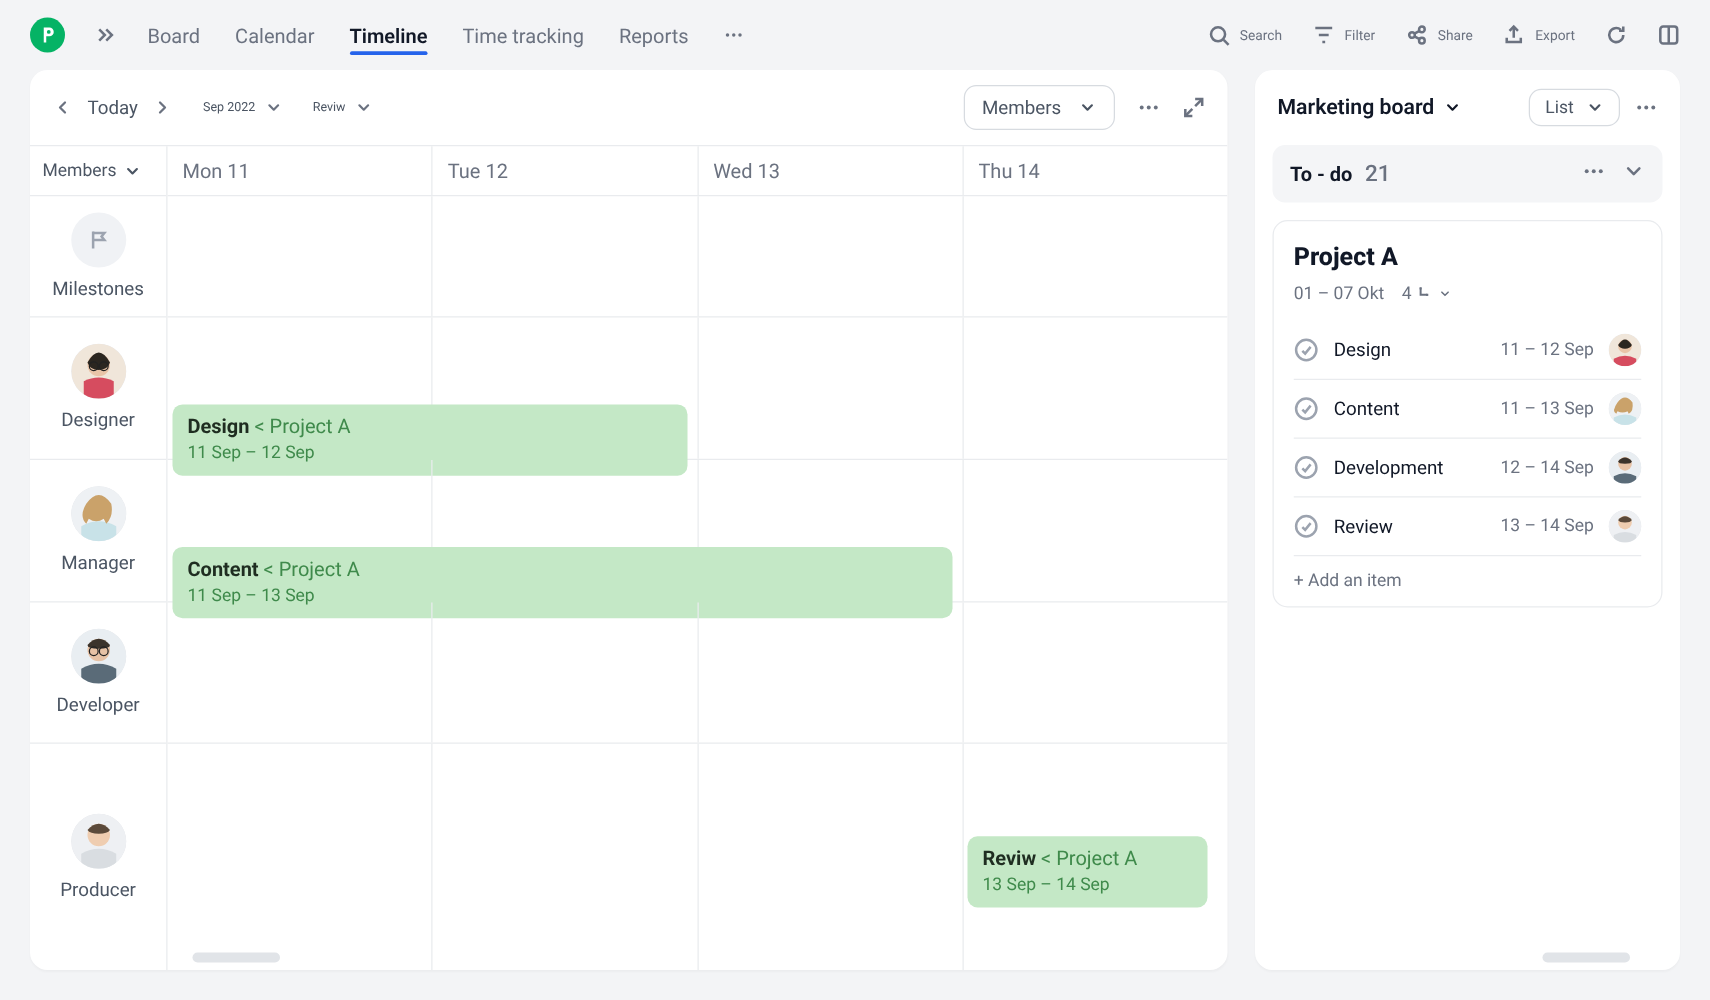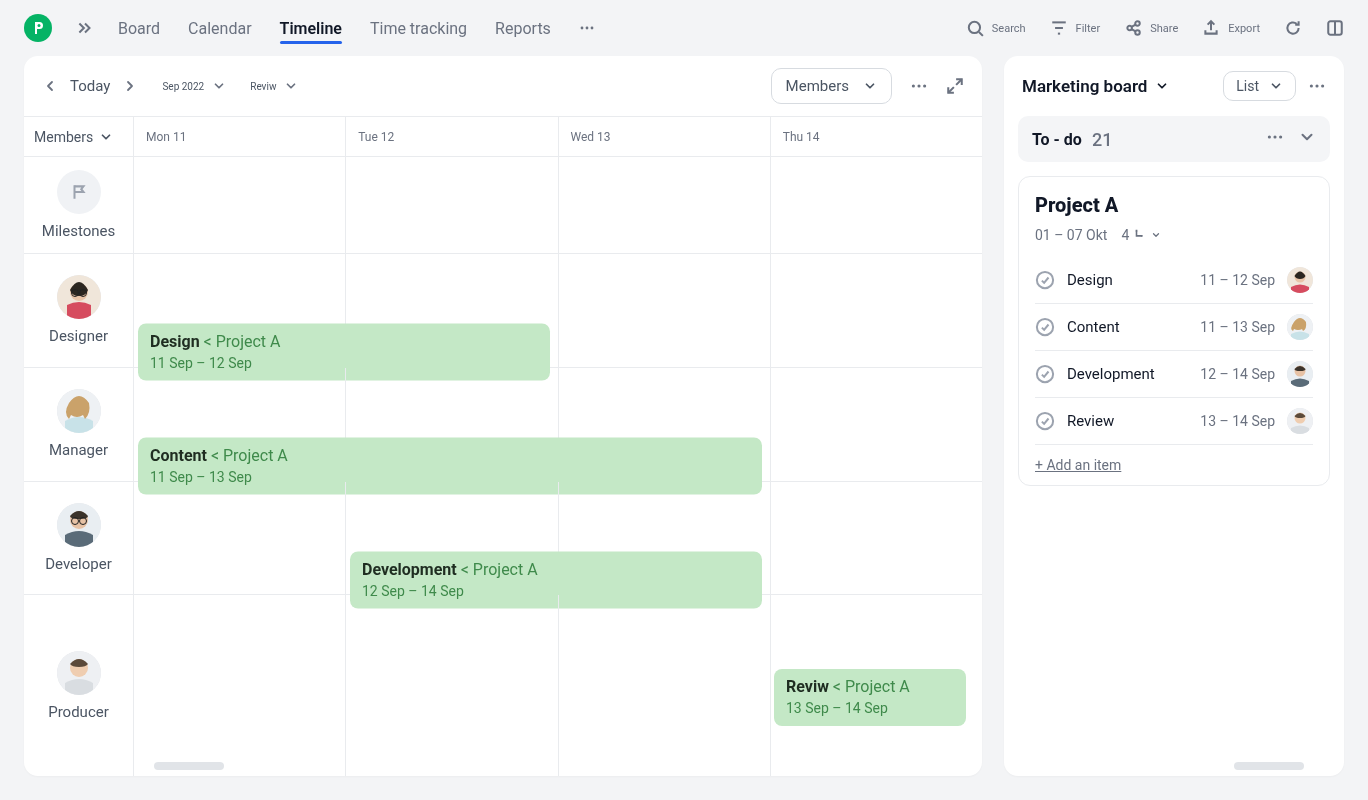--- a/index.html
+++ b/index.html
@@ -90,21 +90,21 @@
 
   .flag-circle {
     width:44px; height:44px; border-radius:50%; background:#f0f2f5; display:flex; align-items:center; justify-content:center; color:#9ca3af;
   }
 
   .tl-body { flex:1; display:flex; flex-direction:column; min-width:0; position:relative; }
   .day-header {
     height:40px; display:flex; border-bottom:1px solid var(--border);
   }
   .day-col-head {
-    flex:1; padding:0 12px; display:flex; align-items:center; font-size:12px; color:var(--text-muted);
+    flex:1; padding:0 12px; display:flex; align-items:center; font-size:16px; color:var(--text-muted);
     border-right:1px solid var(--border);
   }
   .day-col-head:last-child { border-right:none; }
 
   .tl-rows { flex:1; display:flex; flex-direction:column; }
   .tl-row { flex:1; position:relative; border-bottom:1px solid var(--border); }
   .tl-row:last-child { border-bottom:none; flex:1.6; }
   .tl-row .col-lines { position:absolute; inset:0; display:flex; pointer-events:none; }
   .tl-row .col-lines div { flex:1; border-right:1px solid var(--border); }
   .tl-row .col-lines div:last-child { border-right:none; }
@@ -152,21 +152,21 @@
   .task-list { display:flex; flex-direction:column; }
   .task-item {
     display:flex; align-items:center; gap:12px; padding:10px 0; border-bottom:1px solid var(--border);
   }
   .task-check { width:20px; height:20px; color:#9ca3af; cursor:pointer; flex:0 0 auto; }
   .task-name { font-size:15px; flex:1; }
   .task-range { font-size:14px; color:var(--text-muted); }
   .task-av { width:26px; height:26px; border-radius:50%; background:#e5e7eb; overflow:hidden; }
 
   .add-item {
-    padding:12px 0 2px 0; font-size:14px; color:var(--text-muted); cursor:pointer;text-decoration:underline;
+    padding:12px 0 2px 0; font-size:14px; color:var(--text-muted); cursor:pointer;
   }
 
   .sp-scroll-hint {
     position:absolute; right:40px; bottom:6px; width:70px; height:8px; border-radius:4px; background:#e1e4e8;
   }
 
   
   .av-bg { width:100%; height:100%; }
 
   
@@ -491,27 +491,20 @@
             </div>
           </div>
 
           <div class="tl-row">
             <div class="col-lines">
                 <div></div>
                 <div></div>
                 <div></div>
                 <div></div>
               </div>
-            <div class="task-card" style="left:calc(25% + 4px); width:calc(50% - 12px);">
-              <div class="task-title">
-                <span class="name">Development</span>
-                <span class="proj"> &lt; <span>Project A</span></span>
-              </div>
-              <div class="task-dates">12 Sep – 14 Sep</div>
-            </div>
           </div>
 
           <div class="tl-row">
             <div class="col-lines">
                 <div></div>
                 <div></div>
                 <div></div>
                 <div></div>
               </div>
             <div class="task-card" style="left:calc(75% + 4px); width:calc(25% - 20px); top:32px; transform:none;">

